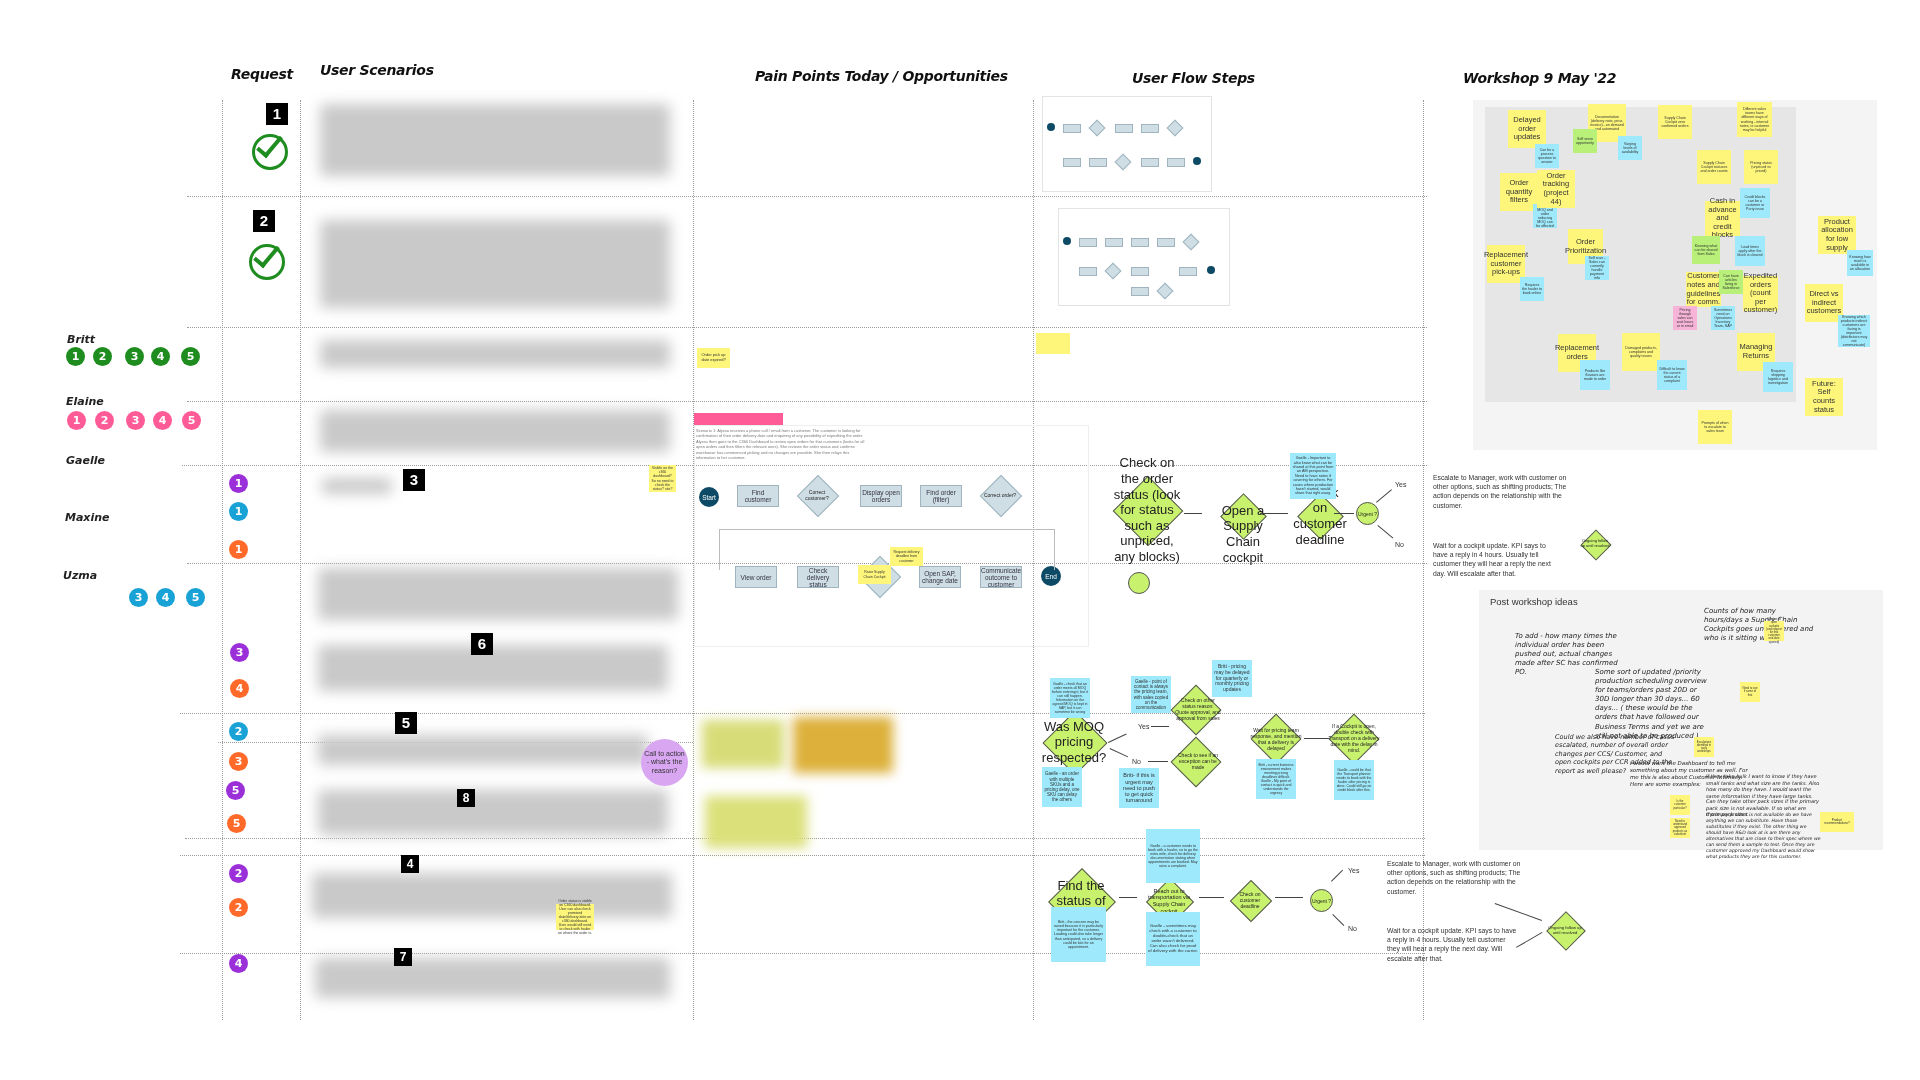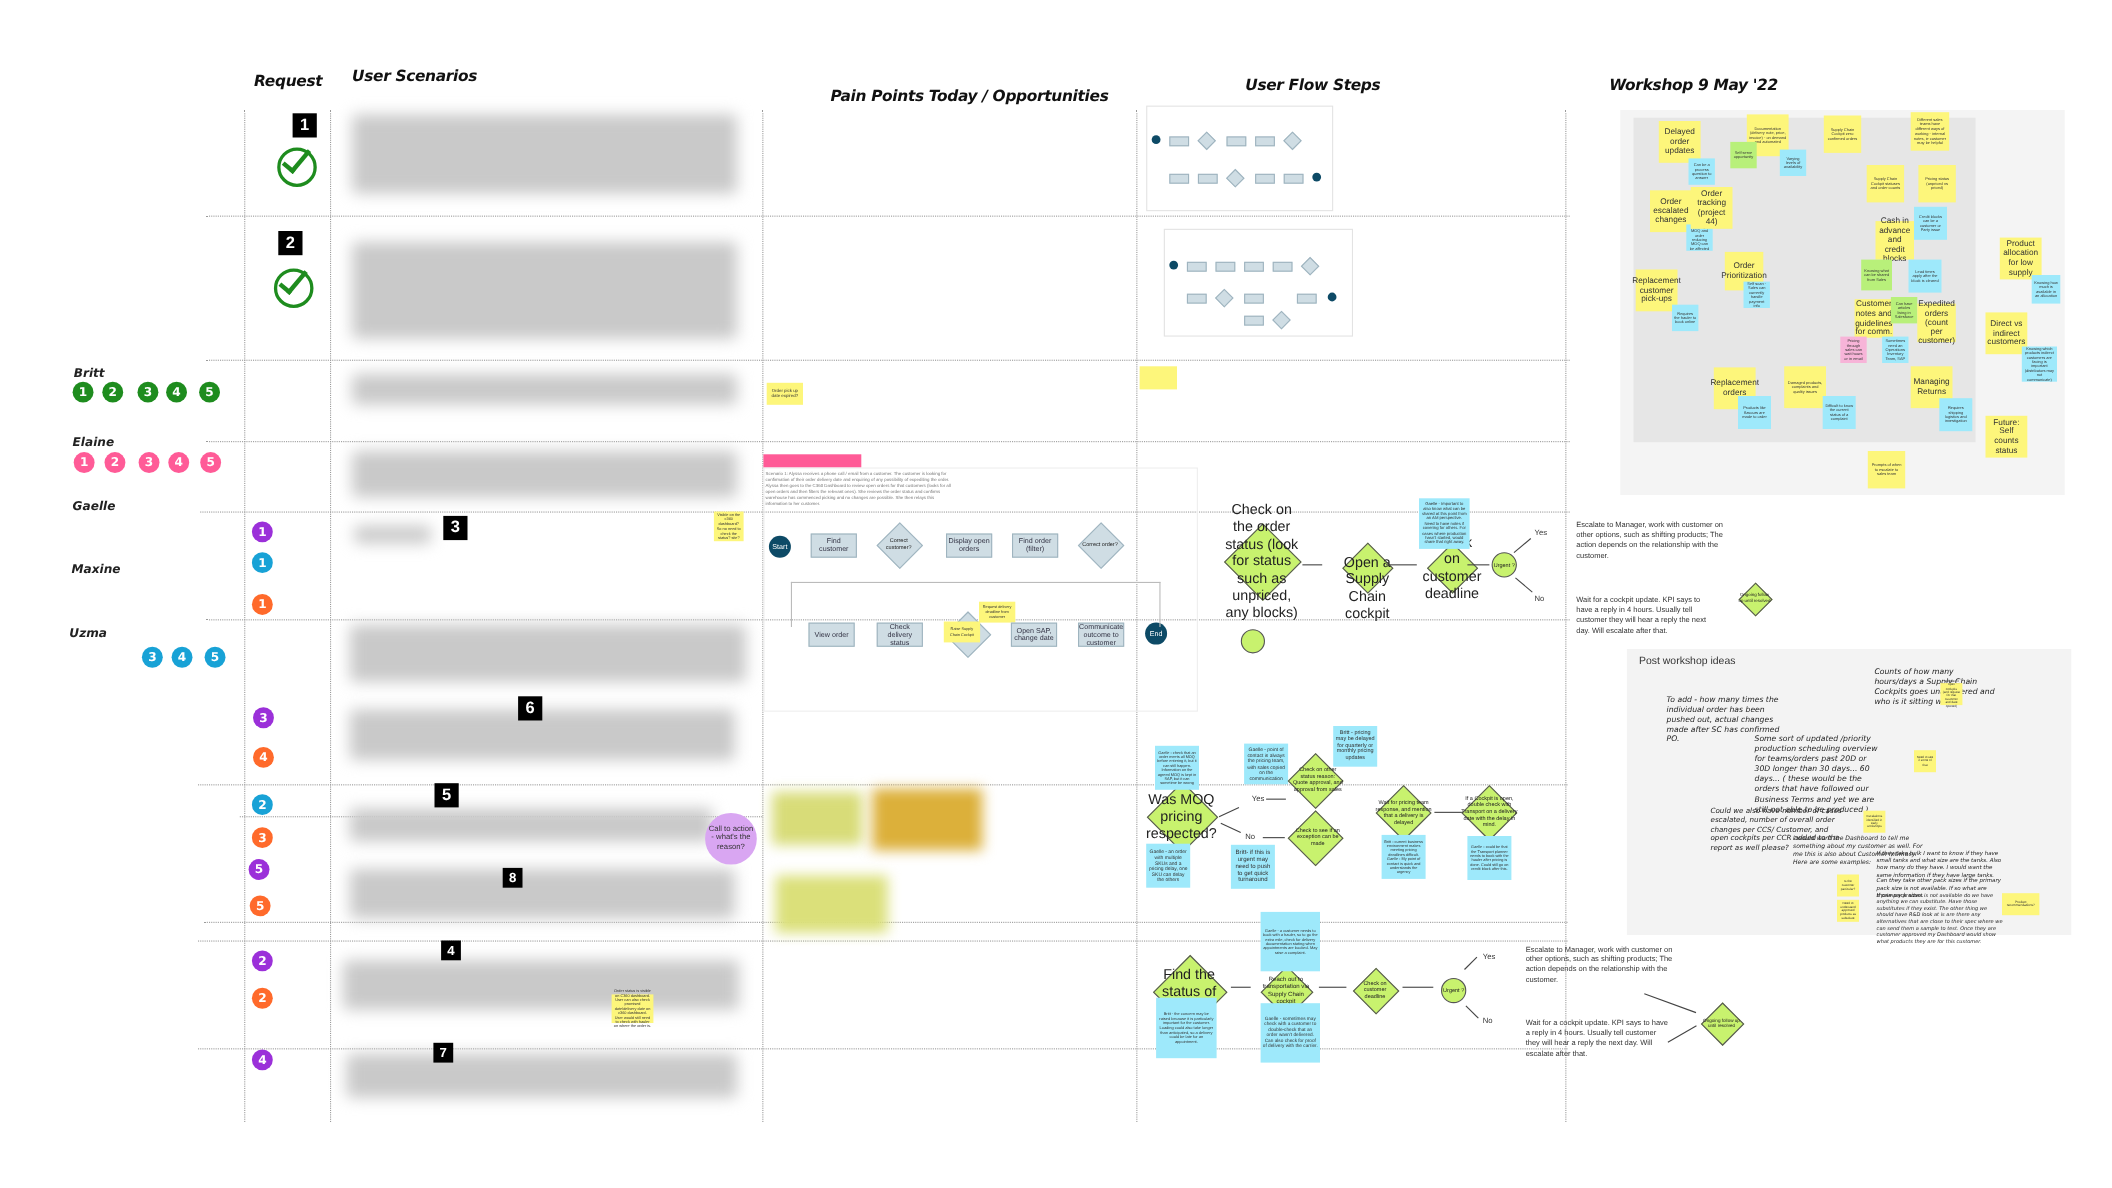--- a/index.html
+++ b/index.html
@@ -27,21 +27,21 @@
   .fbox { position:absolute; background:#cfdde4; border:1px solid #9fb4bf; font-size:6.5px; text-align:center; display:flex; align-items:center; justify-content:center; color:#334; }
   .fdia { position:absolute; background:#cfdde4; border:1px solid #9fb4bf; transform:rotate(45deg); }
   .fcirc { position:absolute; background:#0d4a66; border-radius:50%; color:#fff; font-size:6.5px; display:flex; align-items:center; justify-content:center; }
   .hand { position:absolute; font-size:7px; font-style:italic; font-family:"DejaVu Sans", sans-serif; line-height:1.3; color:#222; }
 </style>
 </head>
 <body>
 
 <div class="hdr" style="left:231px;top:66px;">Request</div>
 <div class="hdr" style="left:320px;top:62px;">User Scenarios</div>
-<div class="hdr" style="left:755px;top:80px;">Pain Points Today / Opportunities</div>
+<div class="hdr" style="left:755px;top:68px;">Pain Points Today / Opportunities</div>
 <div class="hdr" style="left:1132px;top:70px;">User Flow Steps</div>
 <div class="hdr" style="left:1463px;top:70px;">Workshop 9 May '22</div>
 
 <div class="vline" style="left:222px;top:100px;height:920px;"></div>
 <div class="vline" style="left:300px;top:100px;height:920px;"></div>
 <div class="vline" style="left:693px;top:100px;height:920px;"></div>
 <div class="vline" style="left:1033px;top:100px;height:920px;"></div>
 <div class="vline" style="left:1423px;top:100px;height:920px;"></div>
 
 <div class="hline" style="left:187px;top:196px;width:1240px;"></div>
@@ -256,21 +256,21 @@
 <div id="workshop-stickies">
     <div class="sticky y bigsticky" style="left: 1508px; top: 110px; width: 38px; height: 38px;">Delayed order updates</div>
     <div class="sticky c" style="left: 1535px; top: 144px; width: 24px; height: 24px; font-size: 3.6px;">Can be a process question to answer</div>
     <div class="sticky y" style="left: 1588px; top: 104px; width: 38px; height: 38px; font-size: 3.6px;">Documentation (delivery note, price, invoice) - on demand and automated</div>
     <div class="sticky gr" style="left: 1573px; top: 129px; width: 24px; height: 24px; font-size: 3.6px;">Self serve opportunity</div>
     <div class="sticky c" style="left: 1618px; top: 136px; width: 24px; height: 24px; font-size: 3.6px;">Varying levels of availability</div>
     <div class="sticky y" style="left: 1658px; top: 105px; width: 34px; height: 34px; font-size: 3.6px;">Supply Chain Cockpit zero confirmed orders</div>
     <div class="sticky y" style="left: 1737px; top: 102px; width: 35px; height: 35px; font-size: 3.6px;">Different sales teams have different ways of working - internal notes, ie customer may be helpful</div>
     <div class="sticky y" style="left: 1697px; top: 150px; width: 34px; height: 34px; font-size: 3.6px;">Supply Chain Cockpit statuses and order counts</div>
     <div class="sticky y" style="left: 1744px; top: 150px; width: 34px; height: 34px; font-size: 3.6px;">Pricing status (unpriced vs priced)</div>
-    <div class="sticky y bigsticky" style="left: 1500px; top: 173px; width: 38px; height: 38px;">Order escalated changes</div>
+    <div class="sticky y bigsticky" style="left: 1500px; top: 173px; width: 38px; height: 38px;">Order quantity filters</div>
     <div class="sticky c" style="left: 1533px; top: 204px; width: 24px; height: 24px; font-size: 3.6px;">Pricing MOQ and order reducing MOQ can be affected</div>
     <div class="sticky y bigsticky" style="left: 1537px; top: 170px; width: 38px; height: 38px;">Order tracking (project 44)</div>
     <div class="sticky c" style="left: 1740px; top: 188px; width: 30px; height: 30px; font-size: 3.6px;">Credit blocks can be a customer or Party issue</div>
     <div class="sticky y bigsticky" style="left: 1705px; top: 201px; width: 35px; height: 35px;">Cash in advance and credit blocks</div>
     <div class="sticky y bigsticky" style="left: 1818px; top: 216px; width: 38px; height: 38px;">Product allocation for low supply</div>
     <div class="sticky c" style="left: 1847px; top: 250px; width: 26px; height: 26px; font-size: 3.6px;">Knowing how much is available in an allocation</div>
     <div class="sticky y bigsticky" style="left: 1568px; top: 229px; width: 35px; height: 35px;">Order Prioritization</div>
     <div class="sticky c" style="left: 1585px; top: 256px; width: 24px; height: 24px; font-size: 3.6px;">Self scan - Sales can currently handle payment info</div>
     <div class="sticky gr" style="left: 1692px; top: 236px; width: 28px; height: 28px; font-size: 3.6px;">Knowing what can be shared from Sales</div>
     <div class="sticky c" style="left: 1735px; top: 236px; width: 30px; height: 30px; font-size: 3.6px;">Lead times apply after the block is cleared</div>

